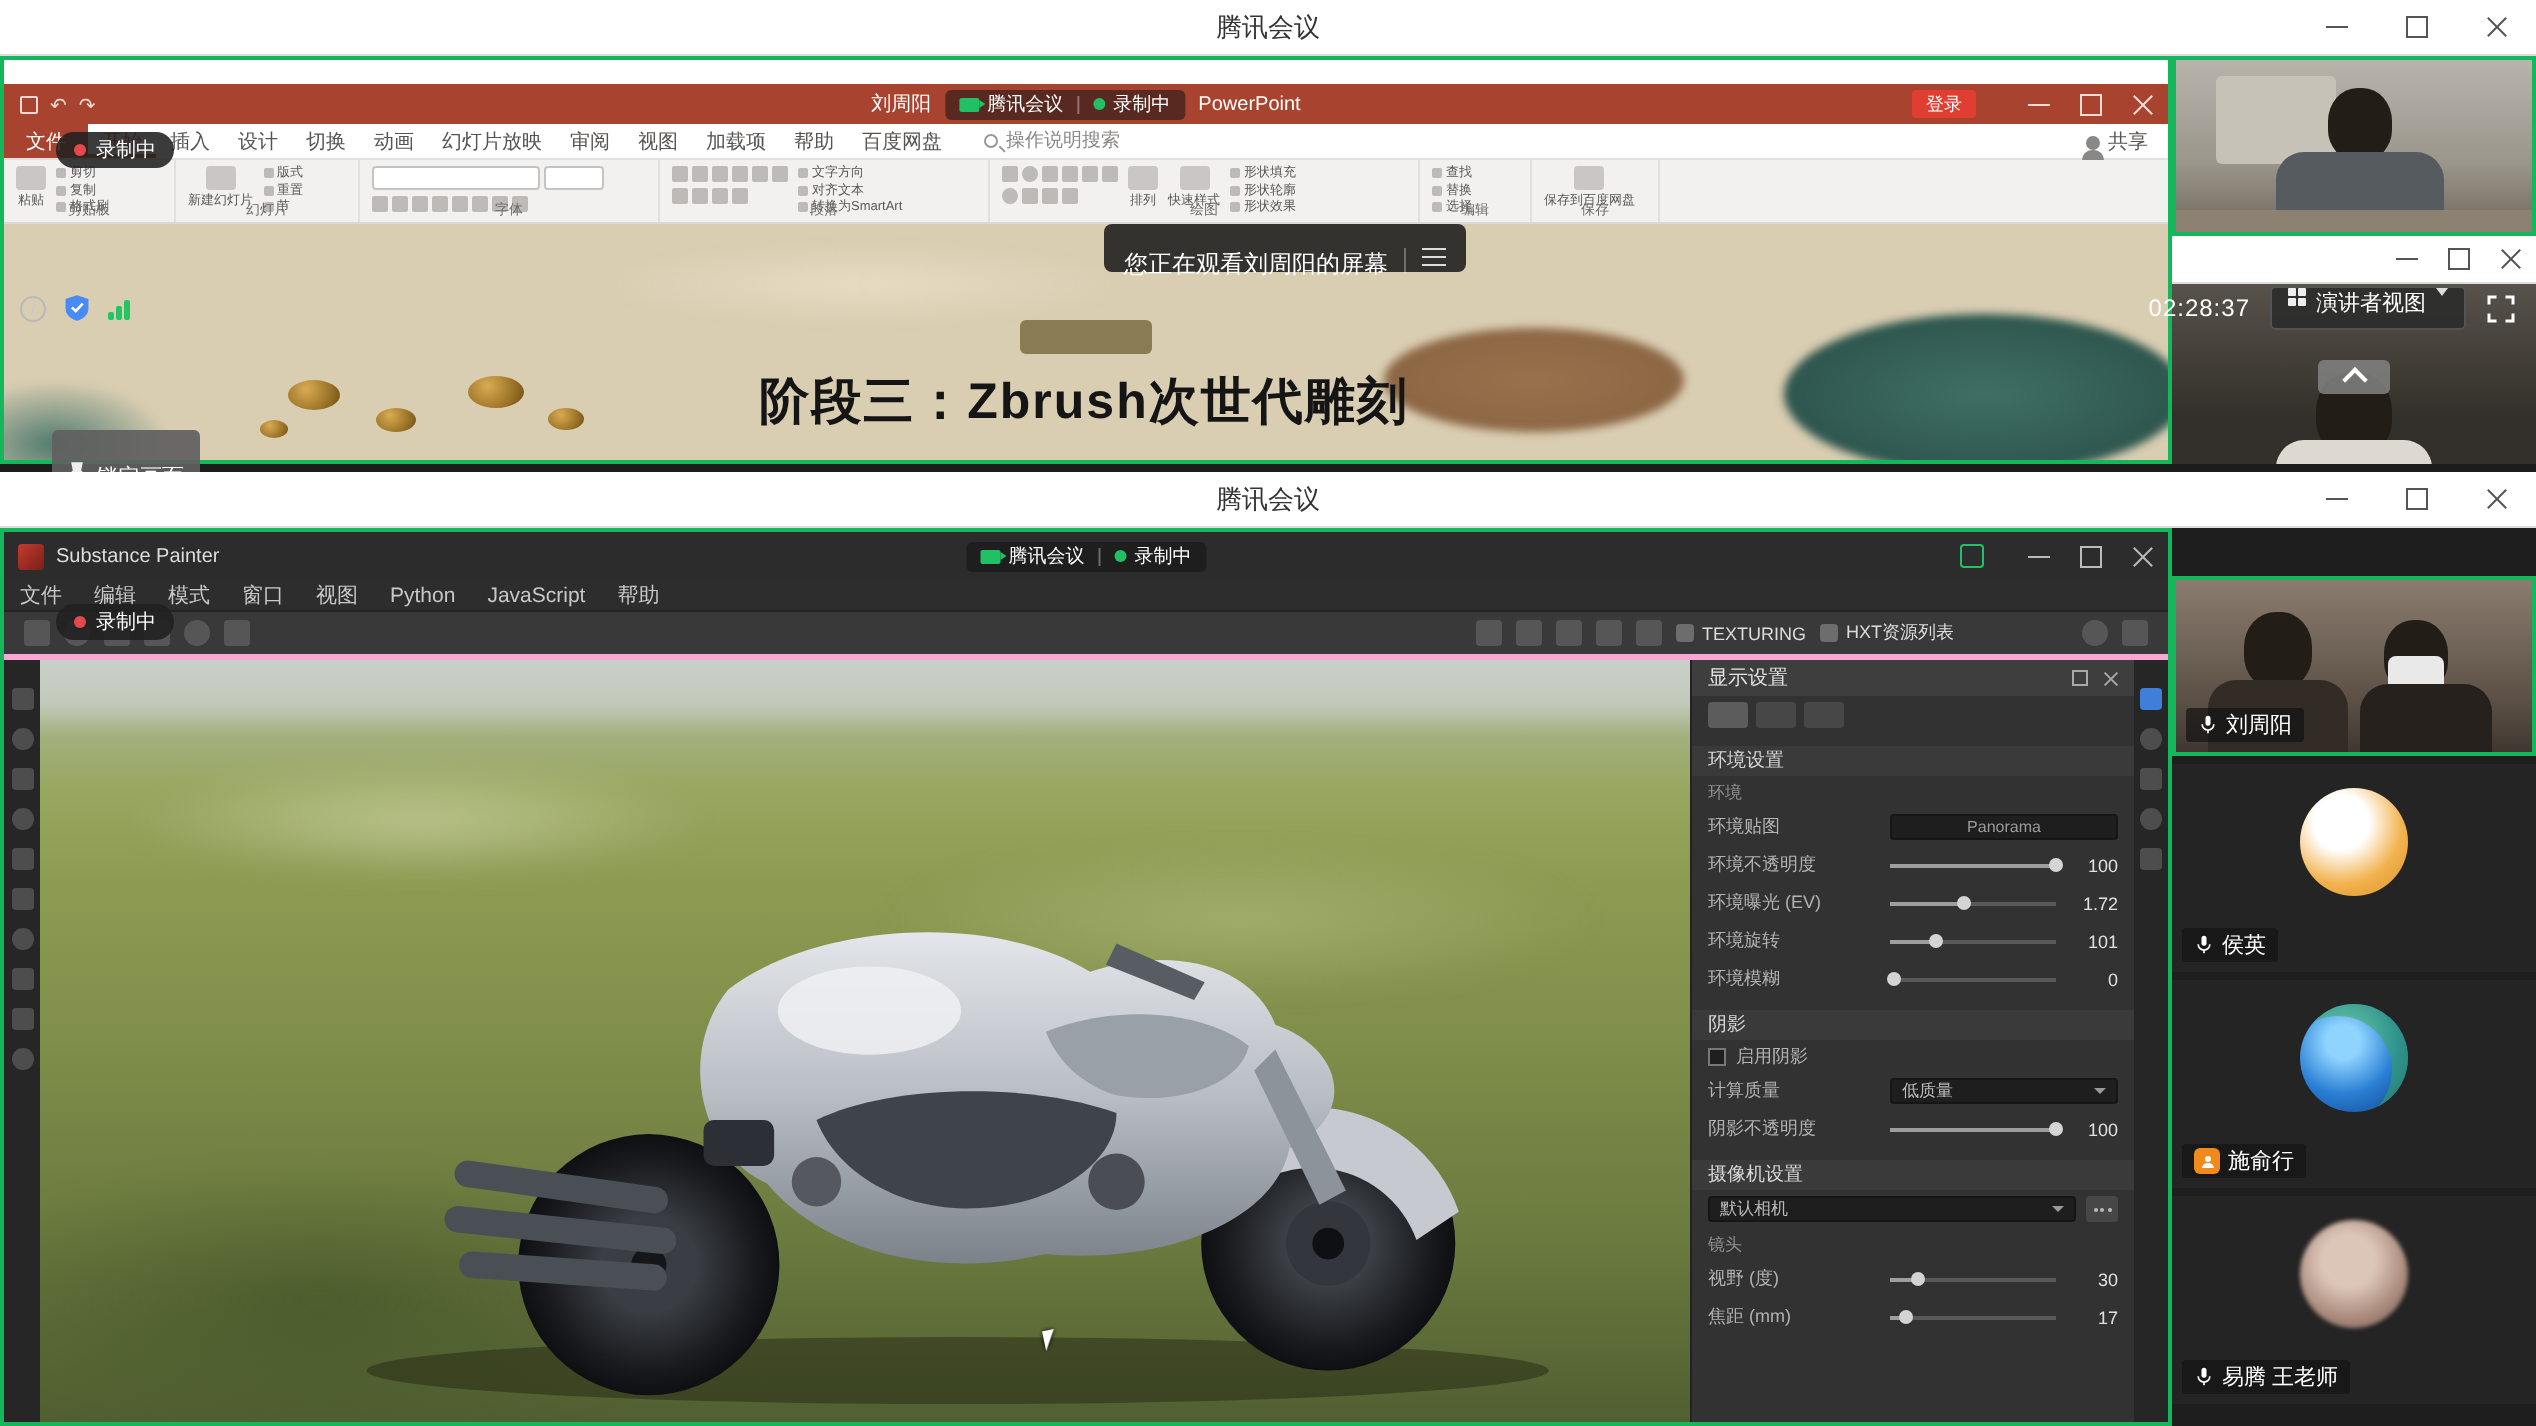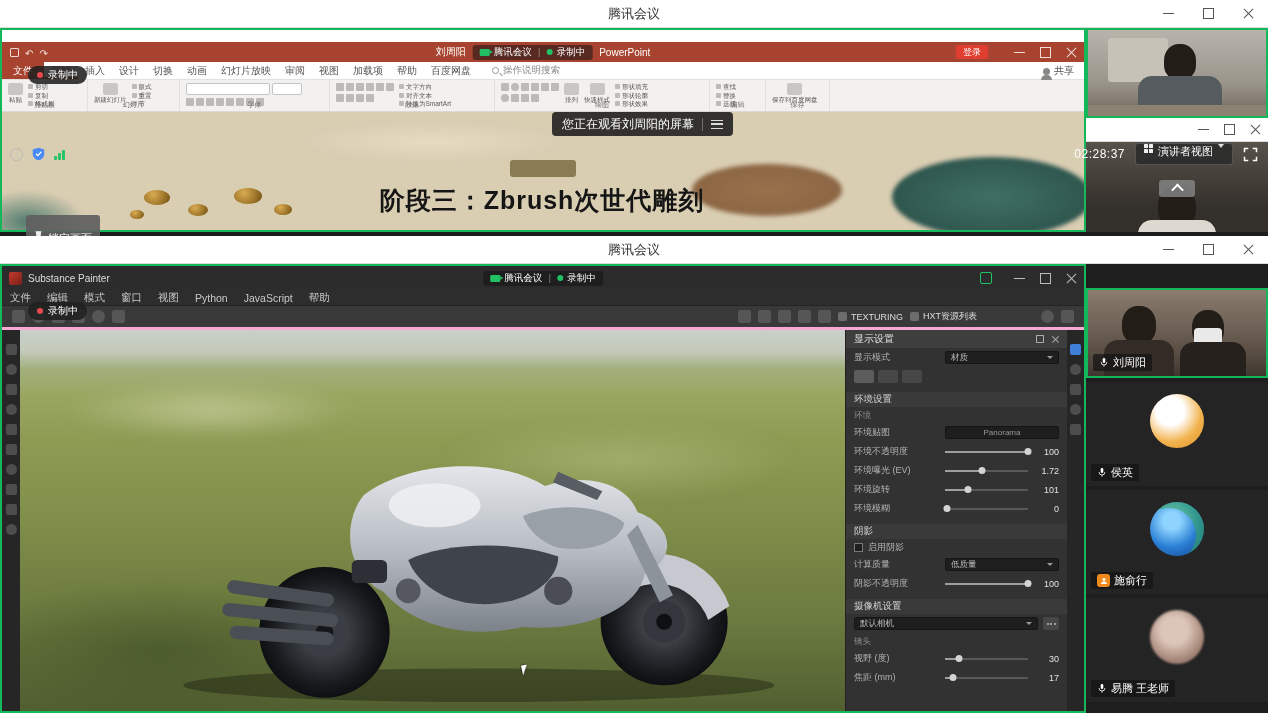--- a/index.html
+++ b/index.html
@@ -28,21 +28,21 @@
 
   
   .pill{position:absolute;display:flex;align-items:center;gap:5px;background:rgba(32,32,32,.88);border-radius:9px;color:#fff;padding:0 9px;height:18px;font-size:10px}
   .dot-red{width:6px;height:6px;border-radius:50%;background:#e5484d}
   .dot-green{width:6px;height:6px;border-radius:50%;background:#22c065}
   .meetpill{display:inline-flex;align-items:center;gap:4px;background:rgba(20,20,20,.55);border-radius:3px;padding:1px 7px;font-size:9.5px;color:#fff}
   .meetpill .sep{width:1px;height:9px;background:rgba(255,255,255,.35);margin:0 3px}
   .cam-ico{width:10px;height:7px;background:#22c065;border-radius:1px;position:relative}
   .cam-ico::after{content:"";position:absolute;right:-3px;top:1px;border-left:3px solid #22c065;border-top:2.5px solid transparent;border-bottom:2.5px solid transparent}
 
-  .toast{position:absolute;display:flex;align-items:center;gap:8px;background:rgba(28,28,28,.88);border-radius:4px;color:#fff;font-size:12px;height:24px;padding:12px 10px}
+  .toast{position:absolute;display:flex;align-items:flex-start;gap:8px;background:rgba(28,28,28,.88);border-radius:4px;color:#fff;font-size:12px;height:24px;padding:12px 10px}
   .toast .tsep{width:1px;height:13px;background:rgba(255,255,255,.3)}
   .hamburger{width:12px;height:9px;border-top:1.5px solid #ddd;border-bottom:1.5px solid #ddd;position:relative}
   .hamburger::after{content:"";position:absolute;left:0;top:2.5px;width:100%;height:1.5px;background:#ddd}
 
   .meet-toolbar{position:absolute;left:0;right:0;display:flex;align-items:center;height:24px}
   .mt-left{display:flex;align-items:center;gap:9px;margin-left:10px}
   .info-ico{width:13px;height:13px;border:1px solid #b9b9b9;border-radius:50%;color:#c9c9c9;font-size:9px;display:flex;align-items:center;justify-content:center;font-style:italic}
   .bars{display:flex;align-items:flex-end;gap:1.5px;height:11px}
   .bars i{width:2.5px;background:#25c465;border-radius:1px}
   .bars i:nth-child(1){height:4px}.bars i:nth-child(2){height:7px}.bars i:nth-child(3){height:10px}
@@ -547,27 +547,20 @@
         </div>
 
         <div class="panel" style="left:843px;width:222px">
           <div class="phead">
             <span>显示设置</span>
             <span class="pico">
                 <span class="psq"></span>
                 <span class="px"></span>
               </span>
           </div>
-          <div class="prow">
-            <span class="plabel">显示模式</span>
-            <span class="pdrop">
-                <span>材质</span>
-                <span class="dcaret"></span>
-              </span>
-          </div>
           <div class="ptabs">
             <span class="ptabbtn on"></span>
             <span class="ptabbtn"></span>
             <span class="ptabbtn"></span>
           </div>
 
           <div class="psec">环境设置</div>
           <div class="psub">环境</div>
 
           <div class="prow">

